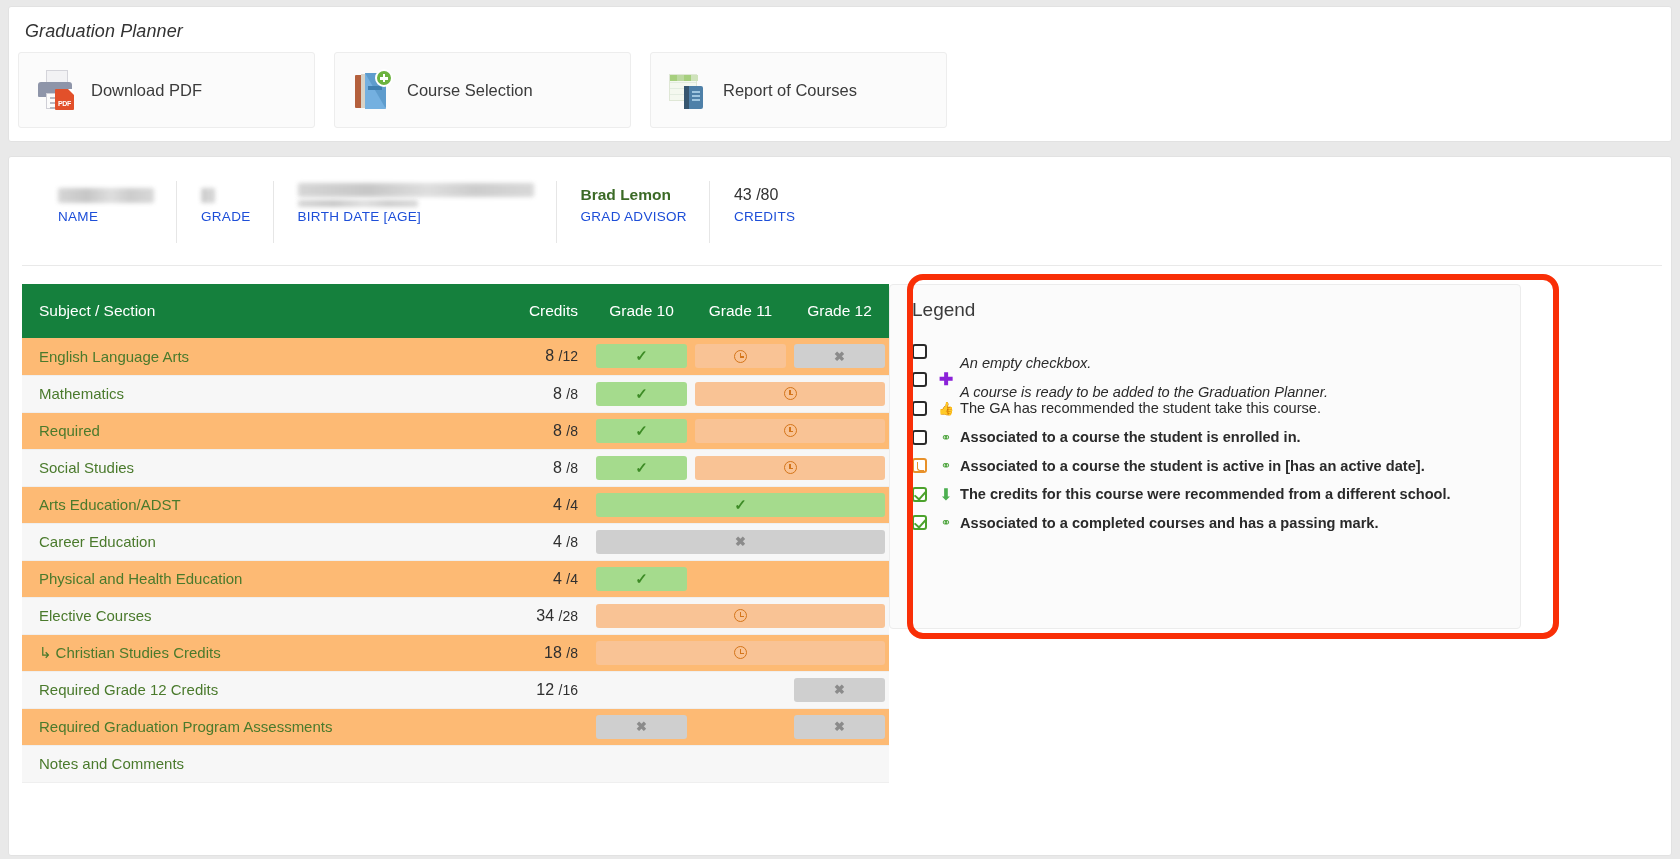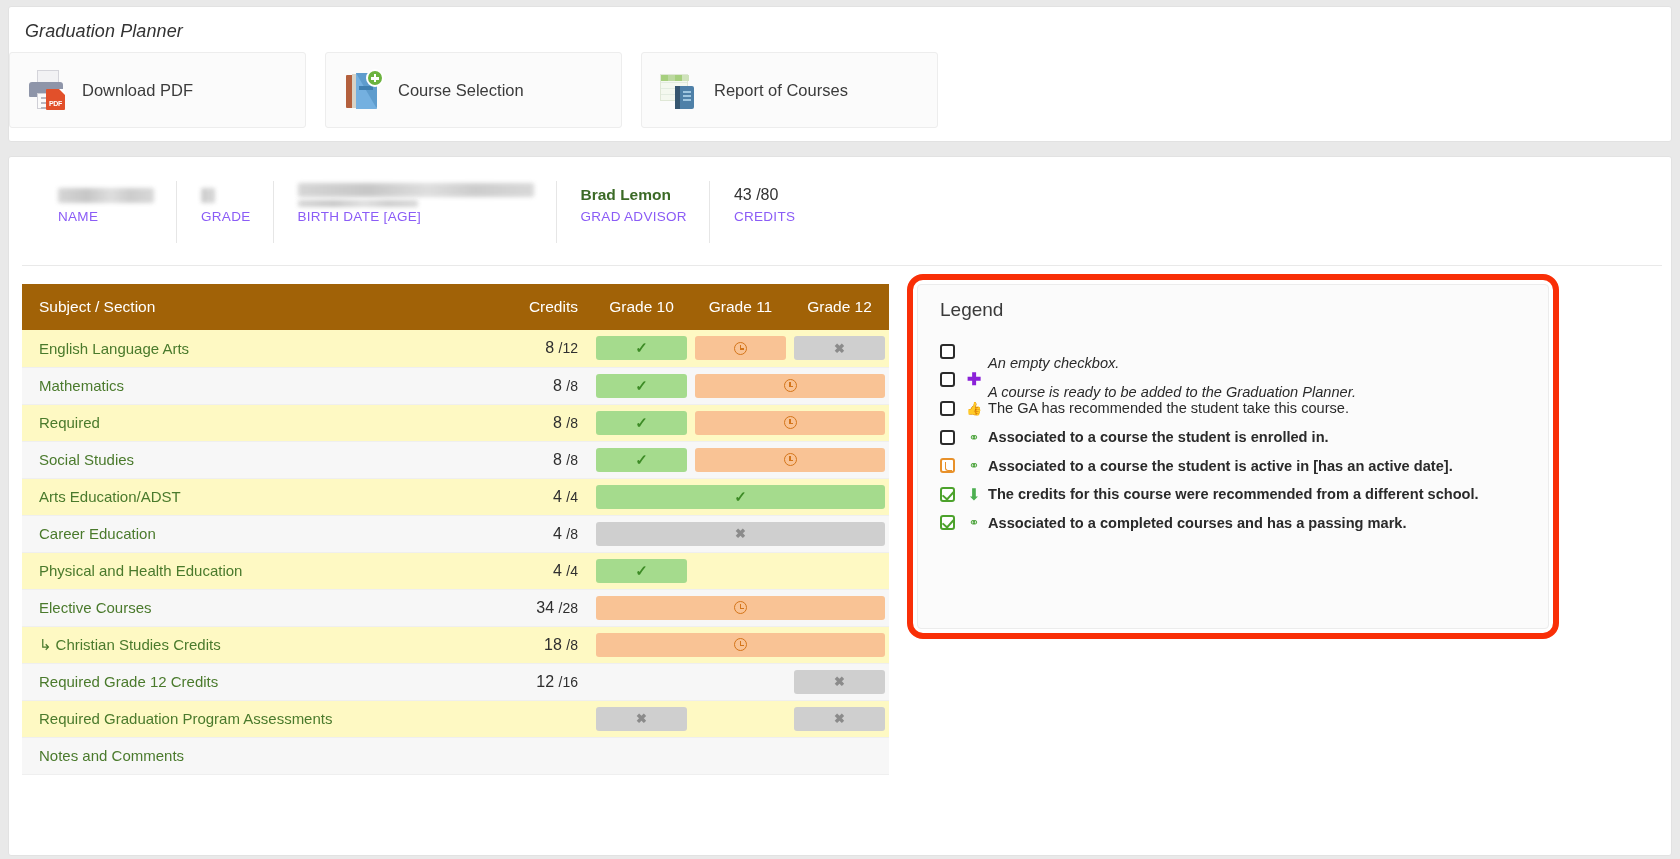--- a/index.html
+++ b/index.html
@@ -23,21 +23,21 @@
   .page-title {
     position: absolute;
     left: 16px; top: 14px;
     font-size: 18px;
     color: #333333;
     letter-spacing: .1px;
     font-style: italic;
   }
   .action-row {
     position: absolute;
-    left: 0; top: 45px;
+    left: 9px; top: 45px;
     display: flex;
     gap: 19px;
   }
   .action-card {
     width: 297px; height: 76px;
     background: #fbfbfb;
     border: 1px solid #ededed;
     border-radius: 3px;
     display: flex;
     align-items: center;
@@ -160,21 +160,21 @@
     height: 62px;
     padding: 0 22px 0 24px;
     border-right: 1px solid #e6e6e6;
     display:flex; flex-direction:column; justify-content:flex-start;
   }
   .stat .v {
     font-size: 15.5px; font-weight: bold;
     height: 28px; display:flex; align-items:center;
   }
   .stat .k {
-    font-size: 13.5px; color:#8b5cf6; letter-spacing:.3px;
+    font-size: 13.5px; color:#1d4ed8; letter-spacing:.3px;
   }
   .stat.name    { padding-left: 36px; }
   .stat .v.green { color:#3b6a26; }
   .stat .v.dark  { color:#333; font-weight:normal; font-size:16px;}
   .blur {
     background: linear-gradient(90deg,#cfcfcf,#bdbdbd 30%,#d9d9d9 55%,#c4c4c4 75%,#d2d2d2);
     border-radius:2px;
     filter: blur(2.2px);
     opacity:.85;
   }
@@ -185,35 +185,35 @@
   .sb-sep { position:absolute; left:13px; top:108px; width:1640px; height:1px; background:#e9e9e9; }
 
   
   .grad-table {
     position:absolute; left:13px; top:127px;
     width: 867px;
     border-collapse: collapse;
     font-size: 15px;
   }
   .grad-table th {
-    background:#a16207; color:#ffffff;
+    background:#15803d; color:#ffffff;
     font-weight: normal;
     font-size: 15.5px;
-    height: 46px;
+    height: 54px;
     text-align: right;
     padding: 0 14px;
     white-space: nowrap;
   }
   .grad-table th.subj { text-align:left; padding-left:17px; }
   .grad-table td {
     height: 37px; padding: 0;
     border-bottom: 1px solid #efefef;
     vertical-align: middle;
   }
-  .grad-table tr.odd td { background:#fef9c3; }
+  .grad-table tr.odd td { background:#fdba74; }
   .grad-table tr.even td { background:#f7f7f7; }
   td.subj {
     color:#4a7a2c; padding-left:17px; font-size:15px;
     white-space: nowrap;
   }
   td.subj .arrow { color:#4a7a2c; margin-right:4px; }
   td.cred {
     text-align:right; padding-right:14px;
     font-size:16px; color:#2f2f2f; white-space:nowrap;
   }
@@ -228,21 +228,21 @@
   .badge.orange{ background:#f9c395; color:#d4751a; }
   .badge.grey  { background:#cfcfcf; color:#8b8b8b; }
   .badge .chk  { font-size:15px; font-weight:bold; }
   .badge .x    { font-size:13px; font-weight:bold; }
   .clockico { width:13px; height:13px; border:1.6px solid currentColor; border-radius:50%; position:relative; }
   .clockico:before{ content:""; position:absolute; left:4.6px; top:2px; width:1.5px; height:4.5px; background:currentColor; }
   .clockico:after { content:""; position:absolute; left:5px; top:5.5px; width:3.5px; height:1.5px; background:currentColor; }
 
   
   .legend-wrap {
-    position:absolute; left:908px; top:127px;
+    position:absolute; left:880px; top:127px;
     width: 632px; height: 345px;
     background:#fbfbfb;
     border:1px solid #ececec;
     border-radius:4px;
   }
   .legend-outline {
     position:absolute; left:898px; top:117px;
     width: 652px; height: 365px;
     border: 6px solid #f92f07;
     border-radius: 16px;

